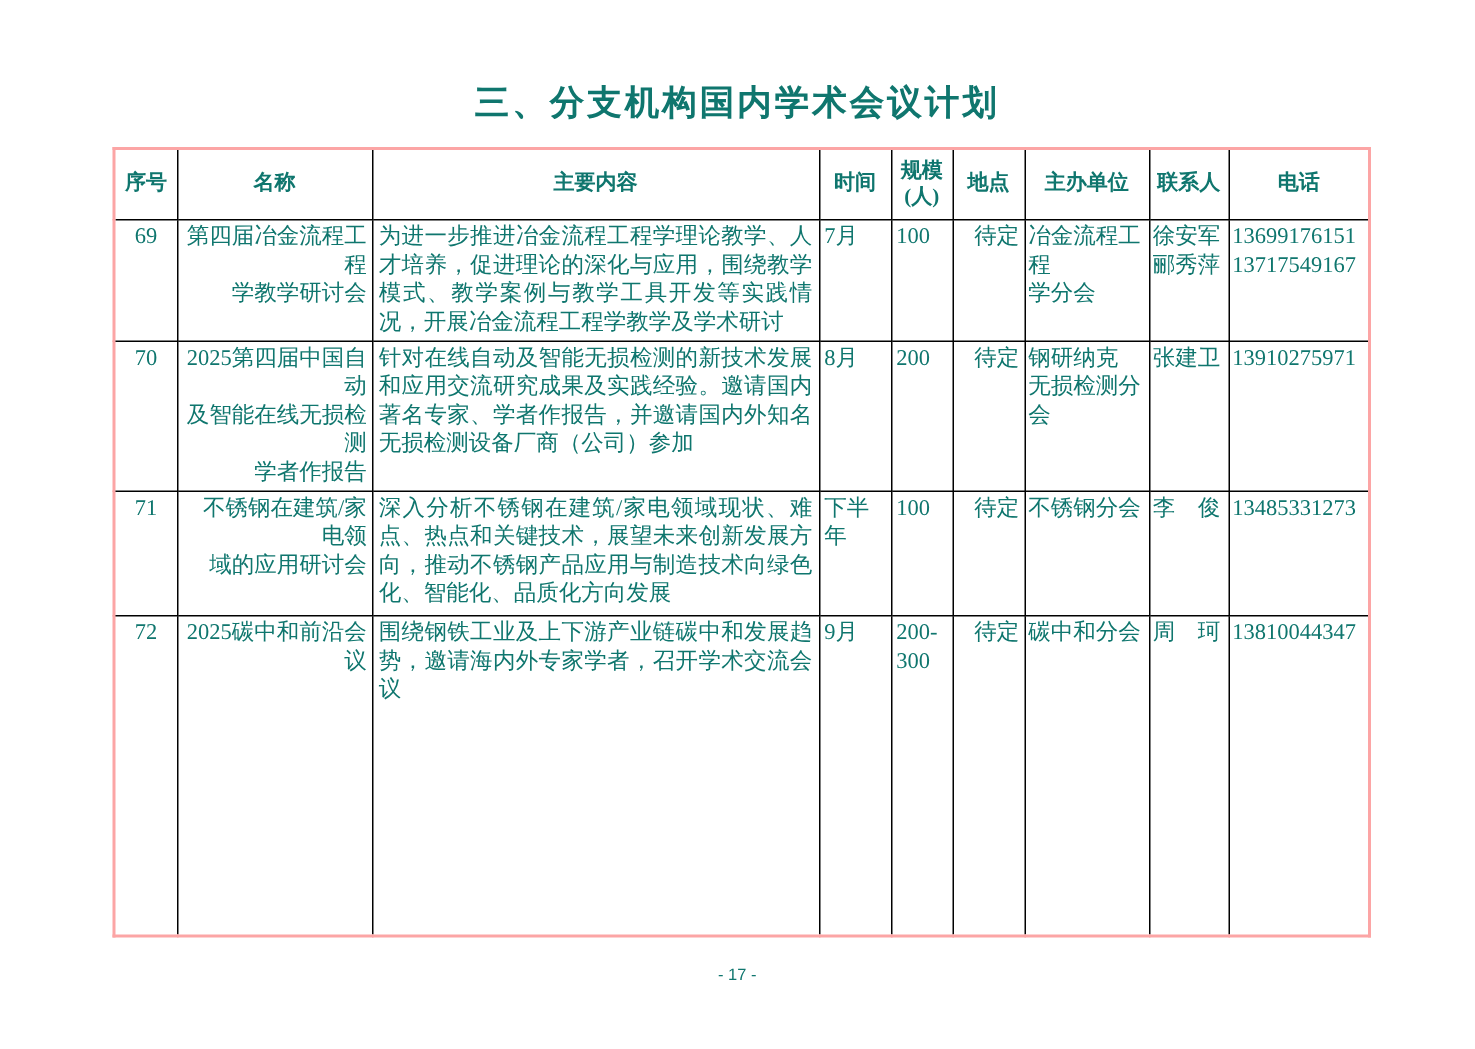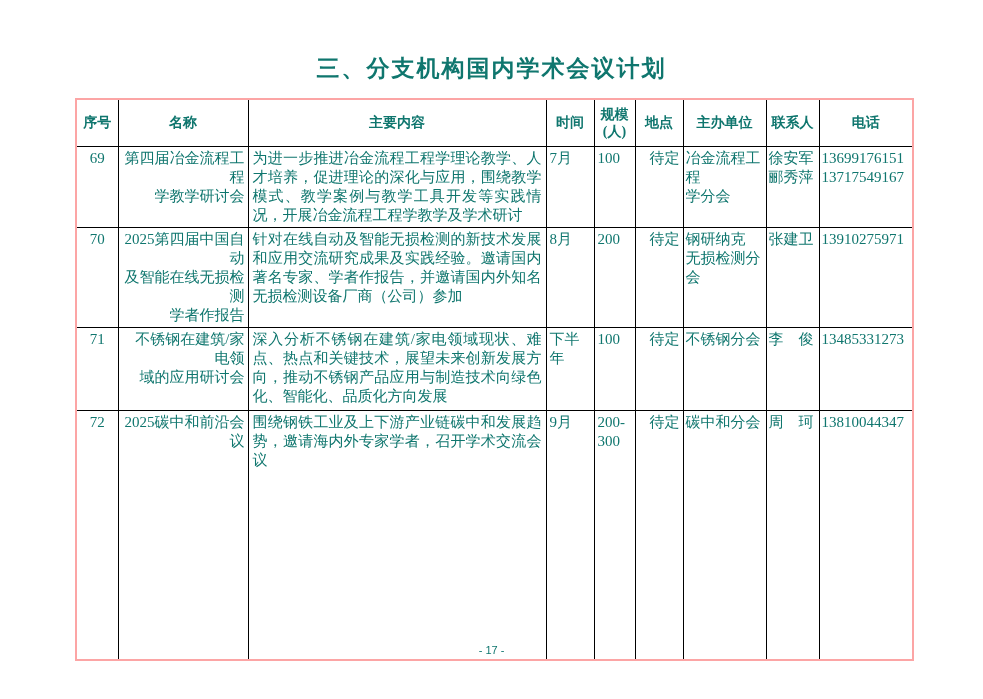--- a/index.html
+++ b/index.html
@@ -54,21 +54,21 @@
   }
   table.plan td {
     font-size: 15px;
     line-height: 19px;
     vertical-align: top;
     padding: 2px 3px;
   }
   tr.r0 td { height: 80px; }
   tr.r1 td { height: 82px; }
   tr.r2 td { height: 83px; }
-  tr.r3 td { height: 250px; }
+  tr.r3 td { height: 214px; }
   .c-no   { text-align: center; }
   .c-name { text-align: right; white-space: pre-line; }
   .c-content { text-align: justify; padding: 2px 4px !important; }
   .c-time { }
   .c-scale { text-align: left; }
   .c-loc  { text-align: right; }
   .c-org  { text-align: left; white-space: pre-line; padding: 2px 1px 2px 2px !important; }
   .c-contact { text-align: left; white-space: pre-line; padding: 2px 1px 2px 2px !important; }
   .c-phone { text-align: left; white-space: pre-line; padding: 2px 1px 2px 2px !important; }
   .page-footer {

